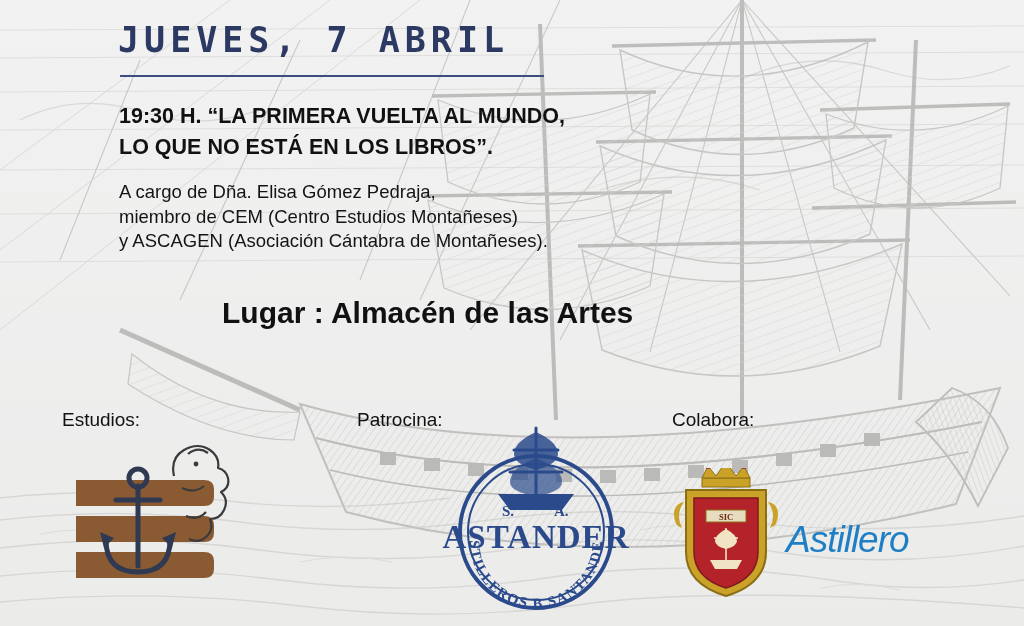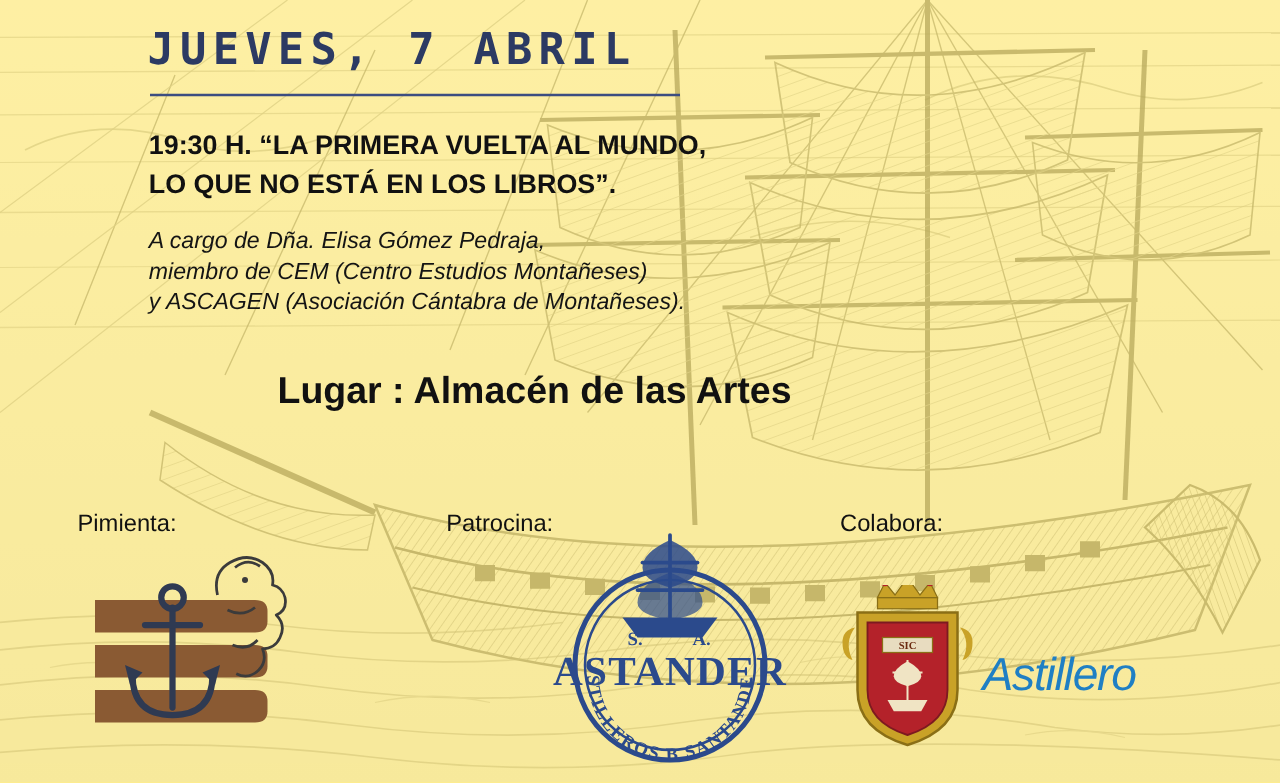--- a/index.html
+++ b/index.html
@@ -10,21 +10,21 @@
     width: 1024px;
     height: 626px;
     overflow: hidden;
     font-family: "Liberation Sans", sans-serif;
     background: #ffffff;
   }
   #poster {
     position: relative;
     width: 1024px;
     height: 626px;
-    background: #fde047;
+    background: #e5e5e5;
     overflow: hidden;
   }
 
   
   #bg-art {
     position: absolute;
     inset: 0;
     width: 1024px;
     height: 626px;
     opacity: 0.5;
@@ -68,21 +68,20 @@
     color: #111111;
     letter-spacing: 0px;
   }
 
   .speaker {
     position: absolute;
     left: 119px;
     top: 180px;
     width: 540px;
     font-family: "Liberation Sans", sans-serif;
-    font-style: italic;
     font-size: 18.5px;
     line-height: 24.5px;
     color: #141414;
   }
 
   .venue {
     position: absolute;
     left: 222px;
     top: 296px;
     font-family: "Liberation Sans", sans-serif;
@@ -322,21 +321,21 @@
     <div class="speaker">
       <div>A cargo de  Dña. Elisa Gómez Pedraja,</div>
       <div>miembro de CEM (Centro Estudios Montañeses)</div>
       <div>y ASCAGEN (Asociación Cántabra de Montañeses).</div>
     </div>
 
     <div class="venue">
       <span class="lugar-label">Lugar : </span><span class="venue-name">Almacén de las Artes</span>
     </div>
 
-    <div class="credit-label" id="label-organiza">Pimienta:</div>
+    <div class="credit-label" id="label-organiza">Estudios:</div>
     <div class="credit-label" id="label-patrocina">Patrocina:</div>
     <div class="credit-label" id="label-colabora">Colabora:</div>
 
     <svg id="org-logo" viewBox="0 0 170 150">
 
       <g fill="#8a5a33">
         <path d="M6 40 h128 q10 0 10 9 v8 q0 9 -10 9 H6 z"></path>
         <path d="M6 76 h128 q10 0 10 9 v8 q0 9 -10 9 H6 z"></path>
         <path d="M6 112 h128 q10 0 10 9 v8 q0 9 -10 9 H6 z"></path>
       </g>

